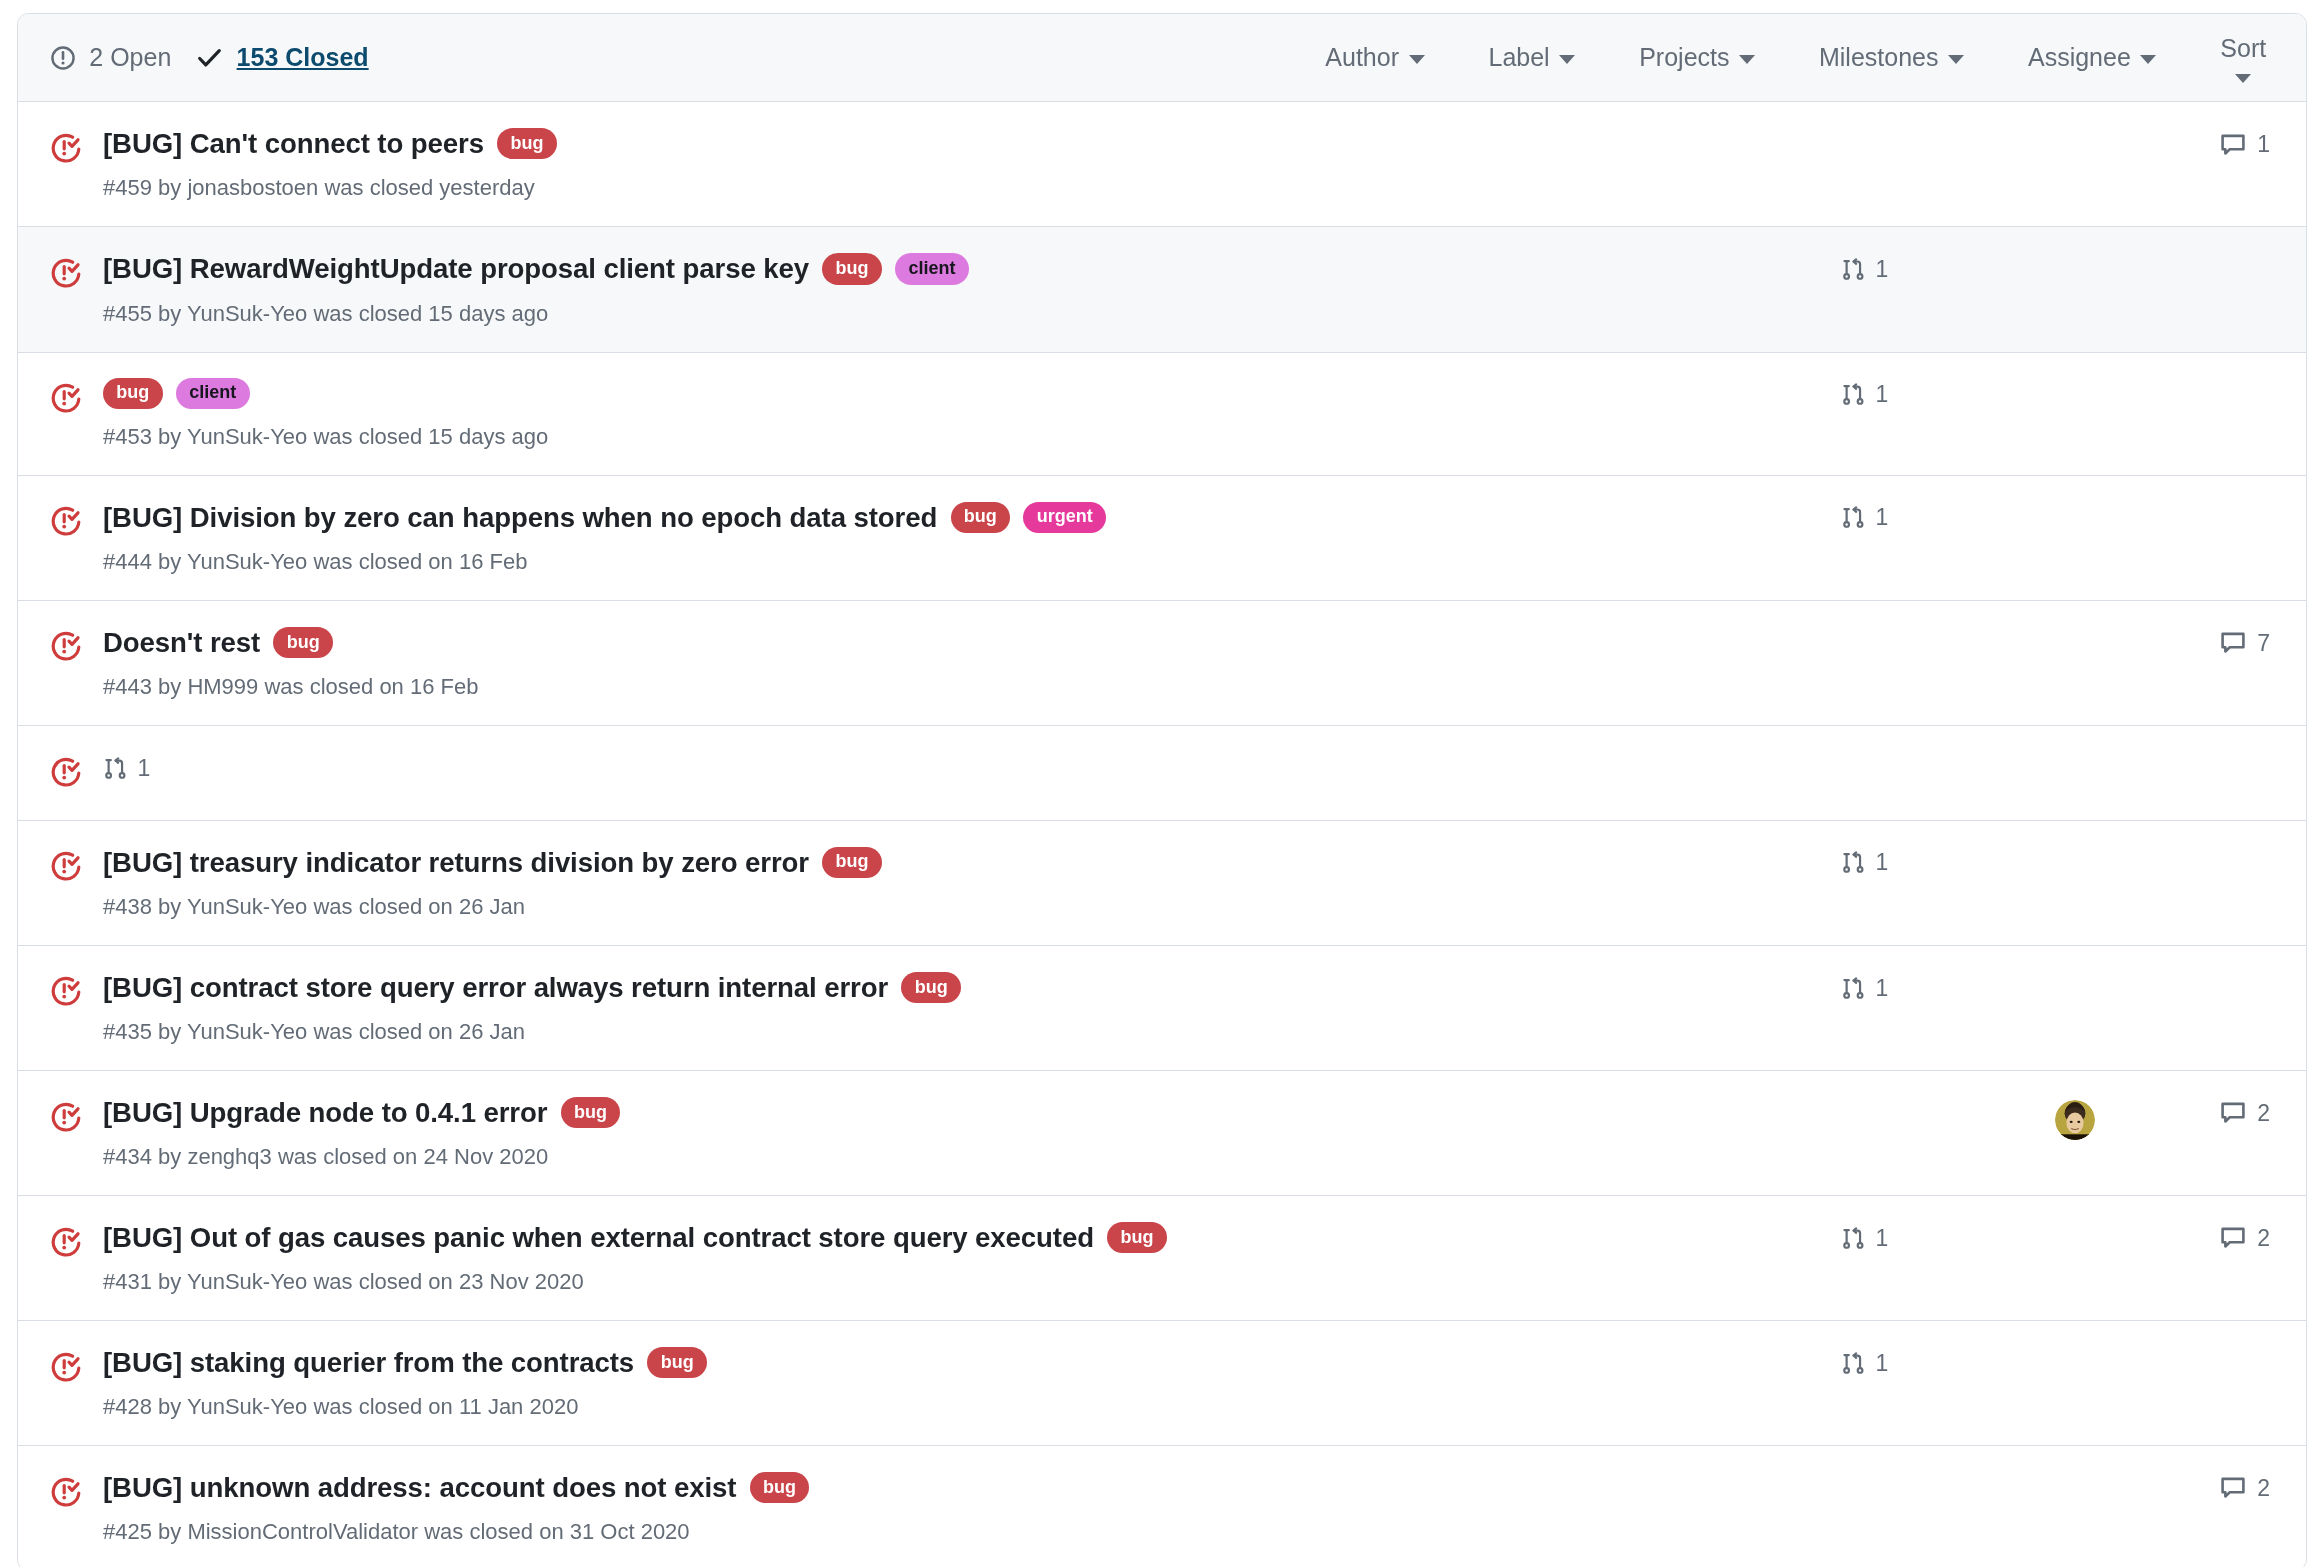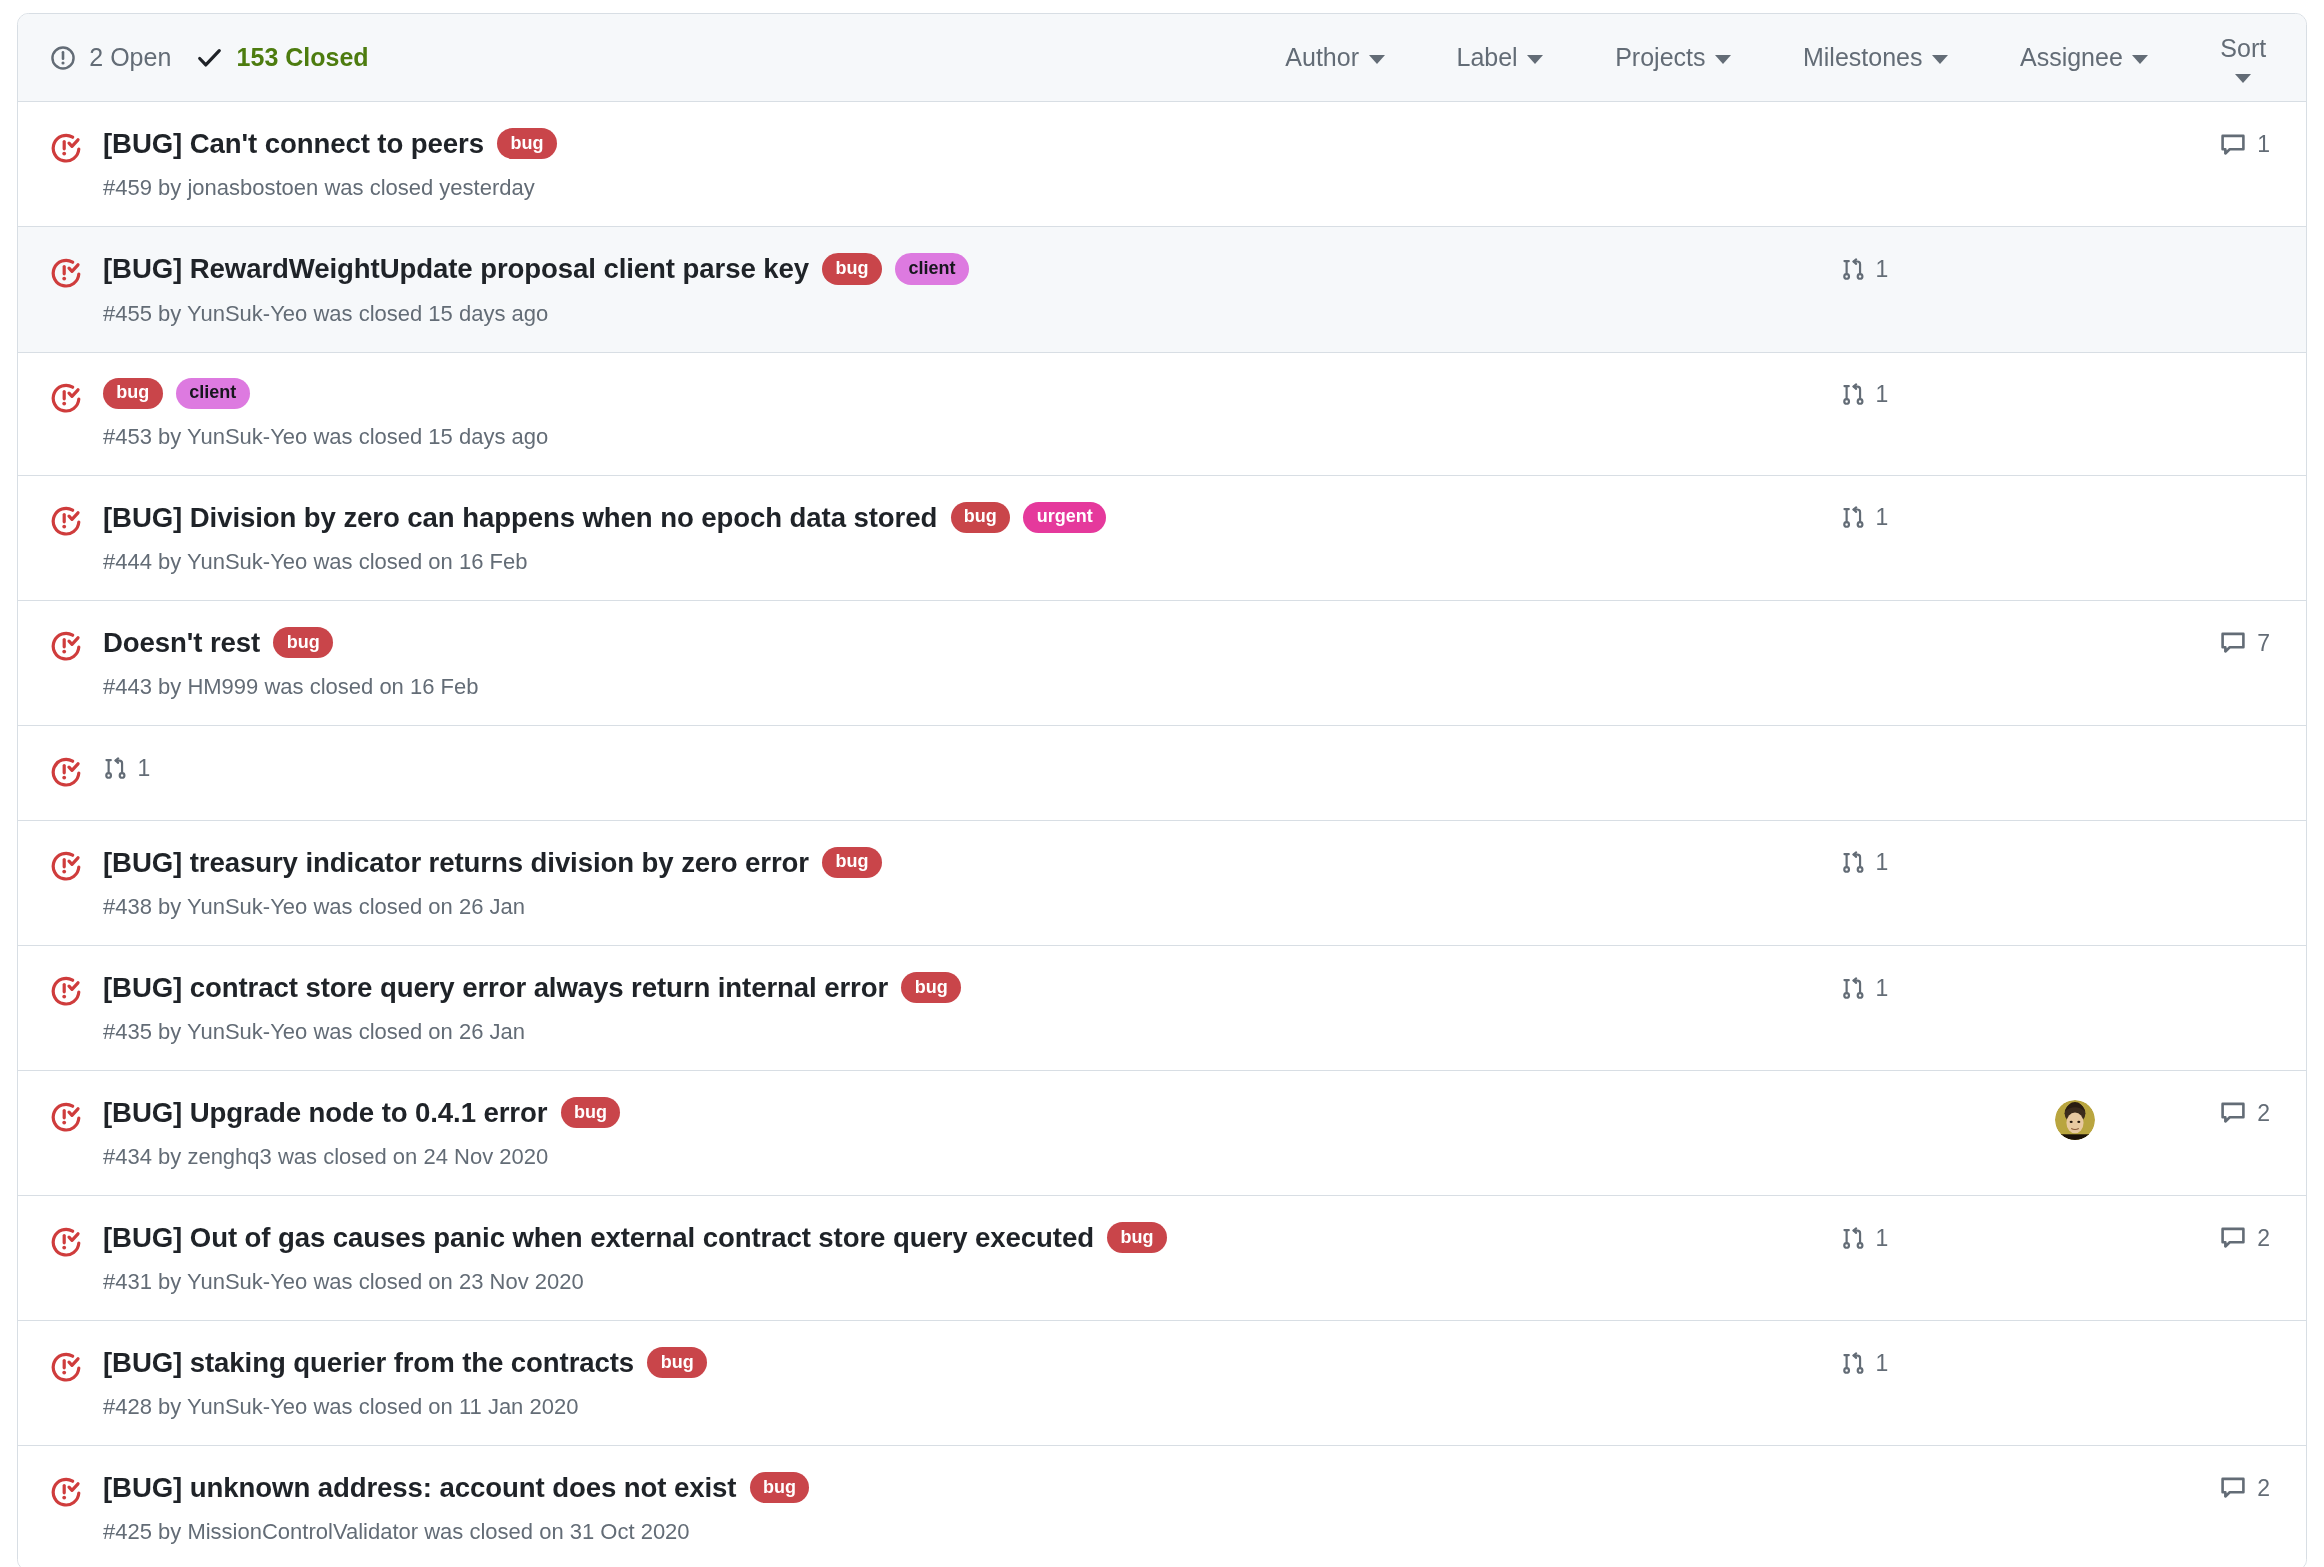--- a/index.html
+++ b/index.html
@@ -46,29 +46,29 @@
   }
   .state-item {
     display: flex;
     align-items: center;
     gap: 13.3px;
     font-size: 25px;
     cursor: pointer;
     white-space: nowrap;
   }
   .state-open { color: #636c76; font-weight: 400; }
-  .state-closed { color: #4d7c0f; font-weight: 700; }
+  .state-closed { color: #0c4a6e; font-weight: 700; text-decoration: underline; }
   .state-item svg { display: block; }
 
   .header-spacer { flex: 1 1 auto; }
 
   .filters {
     display: flex;
     align-items: center;
-    gap: 12px;
+    gap: 4px;
   }
   .filter {
     display: flex;
     align-items: center;
     gap: 9.5px;
     font-size: 25px;
     color: #636c76;
     cursor: pointer;
     padding: 0 30px;
     white-space: nowrap;

